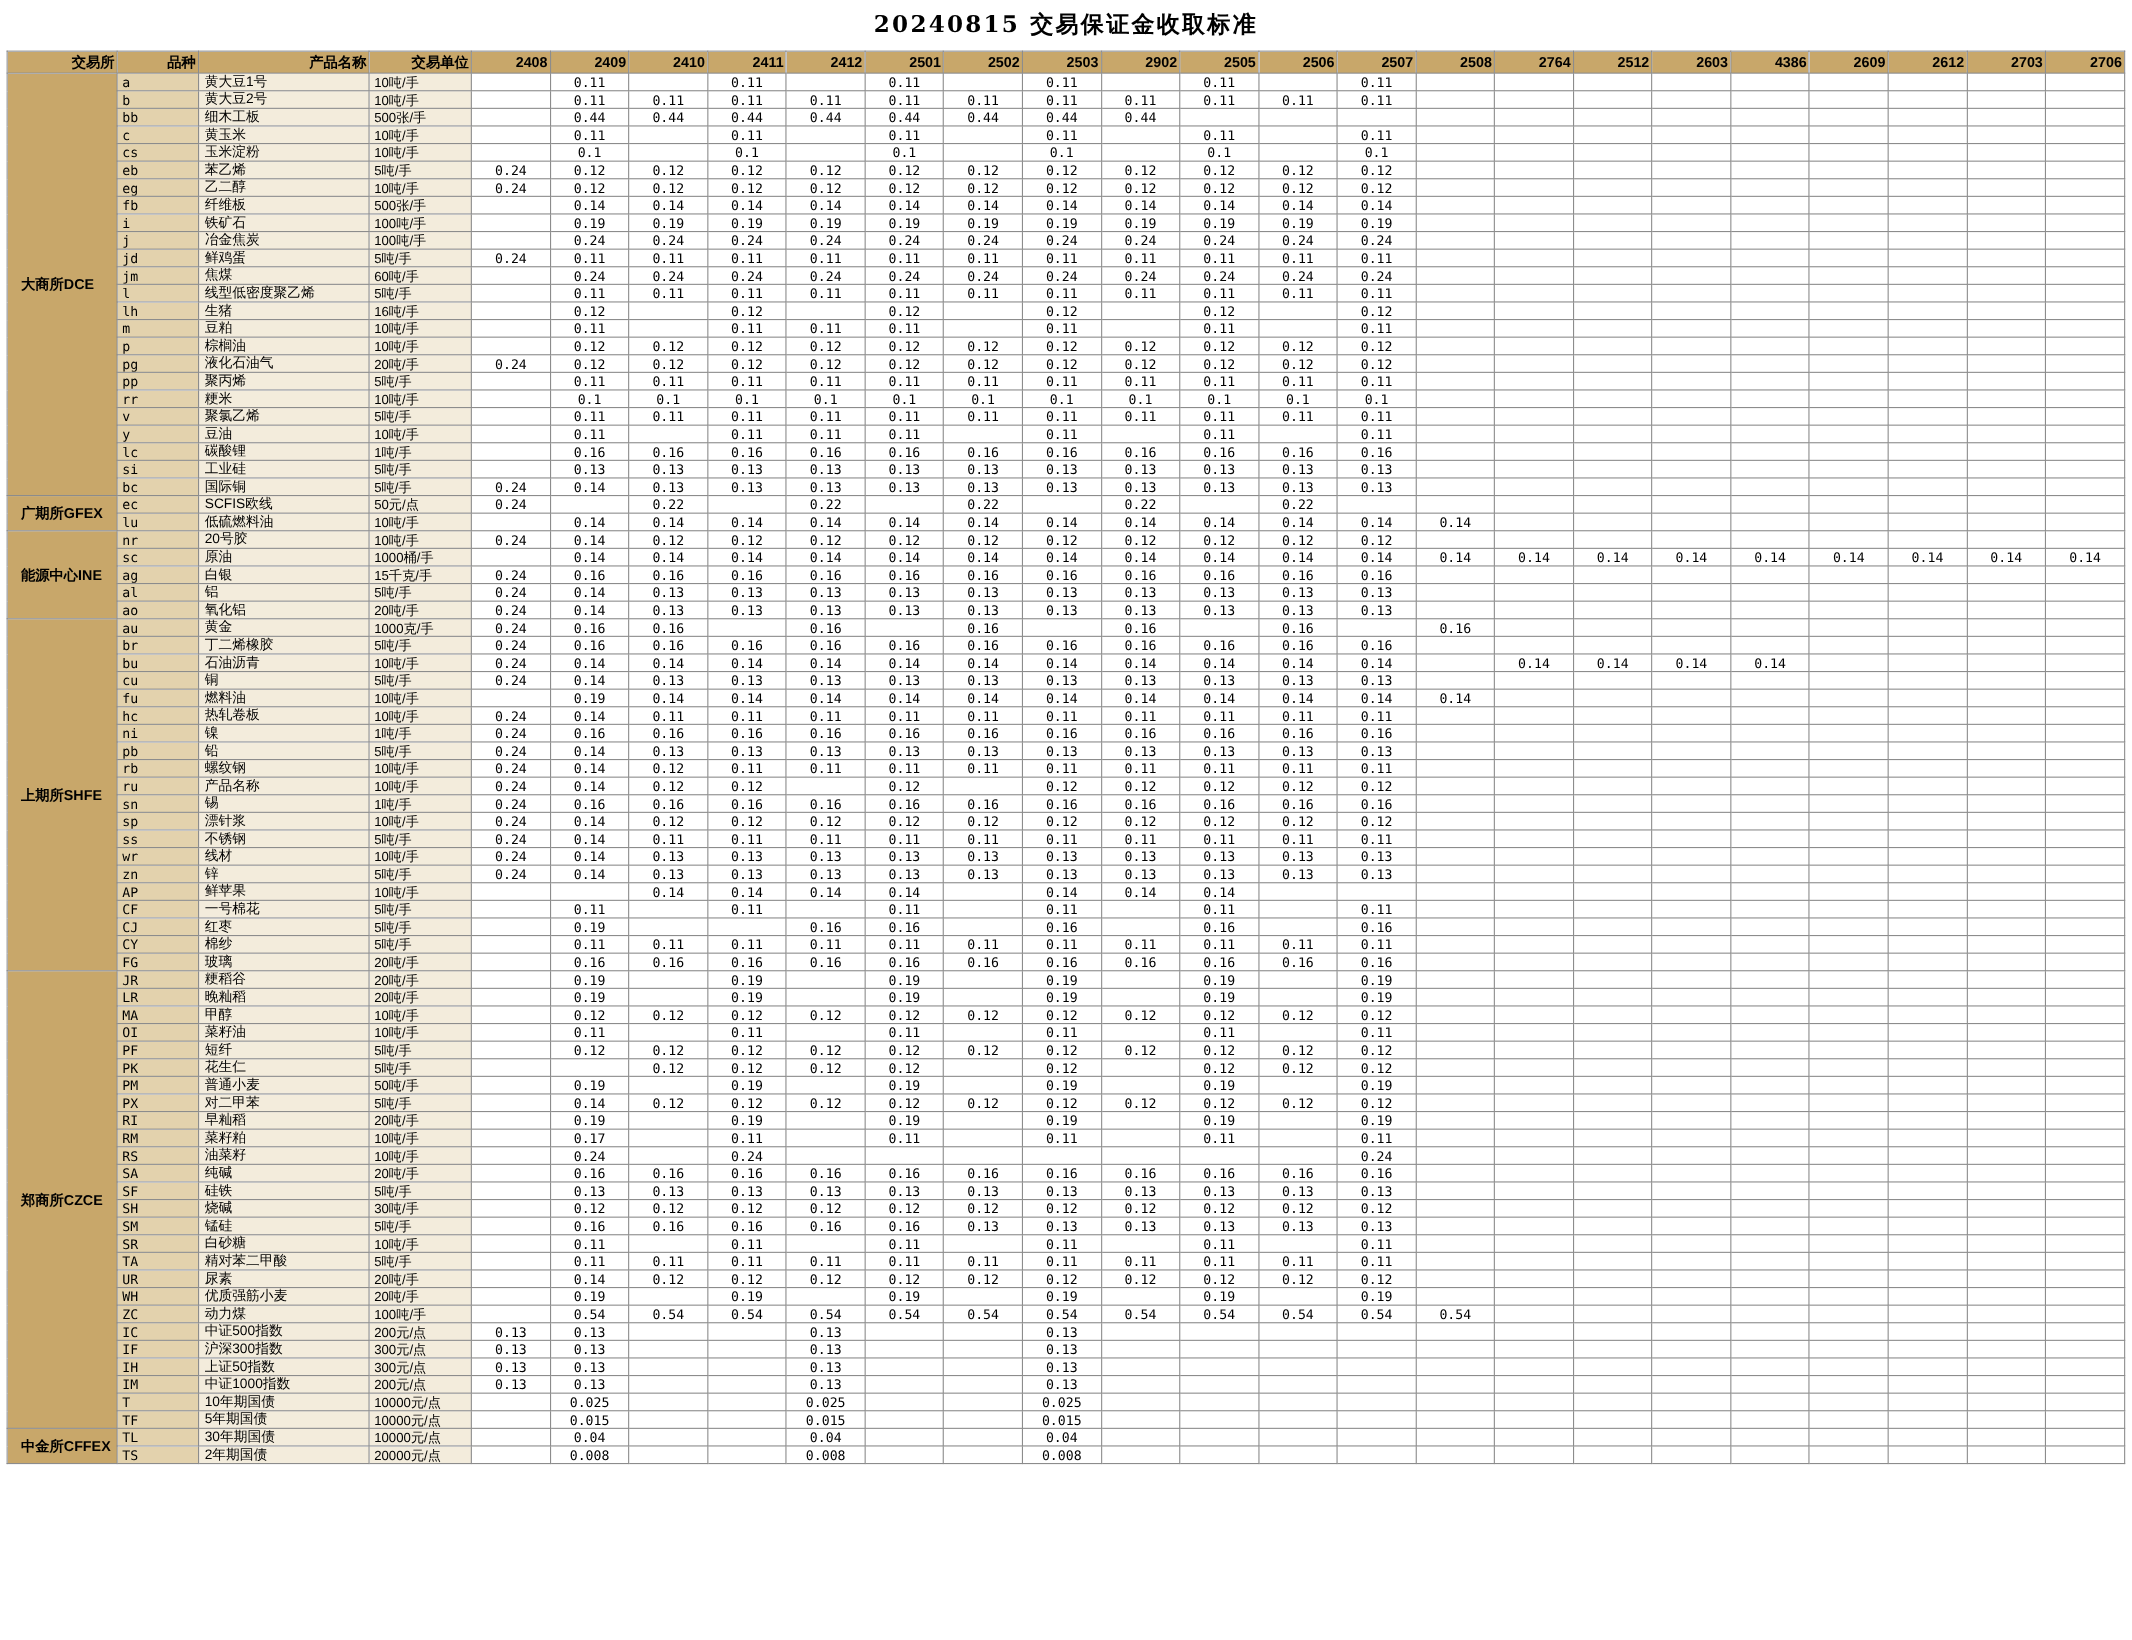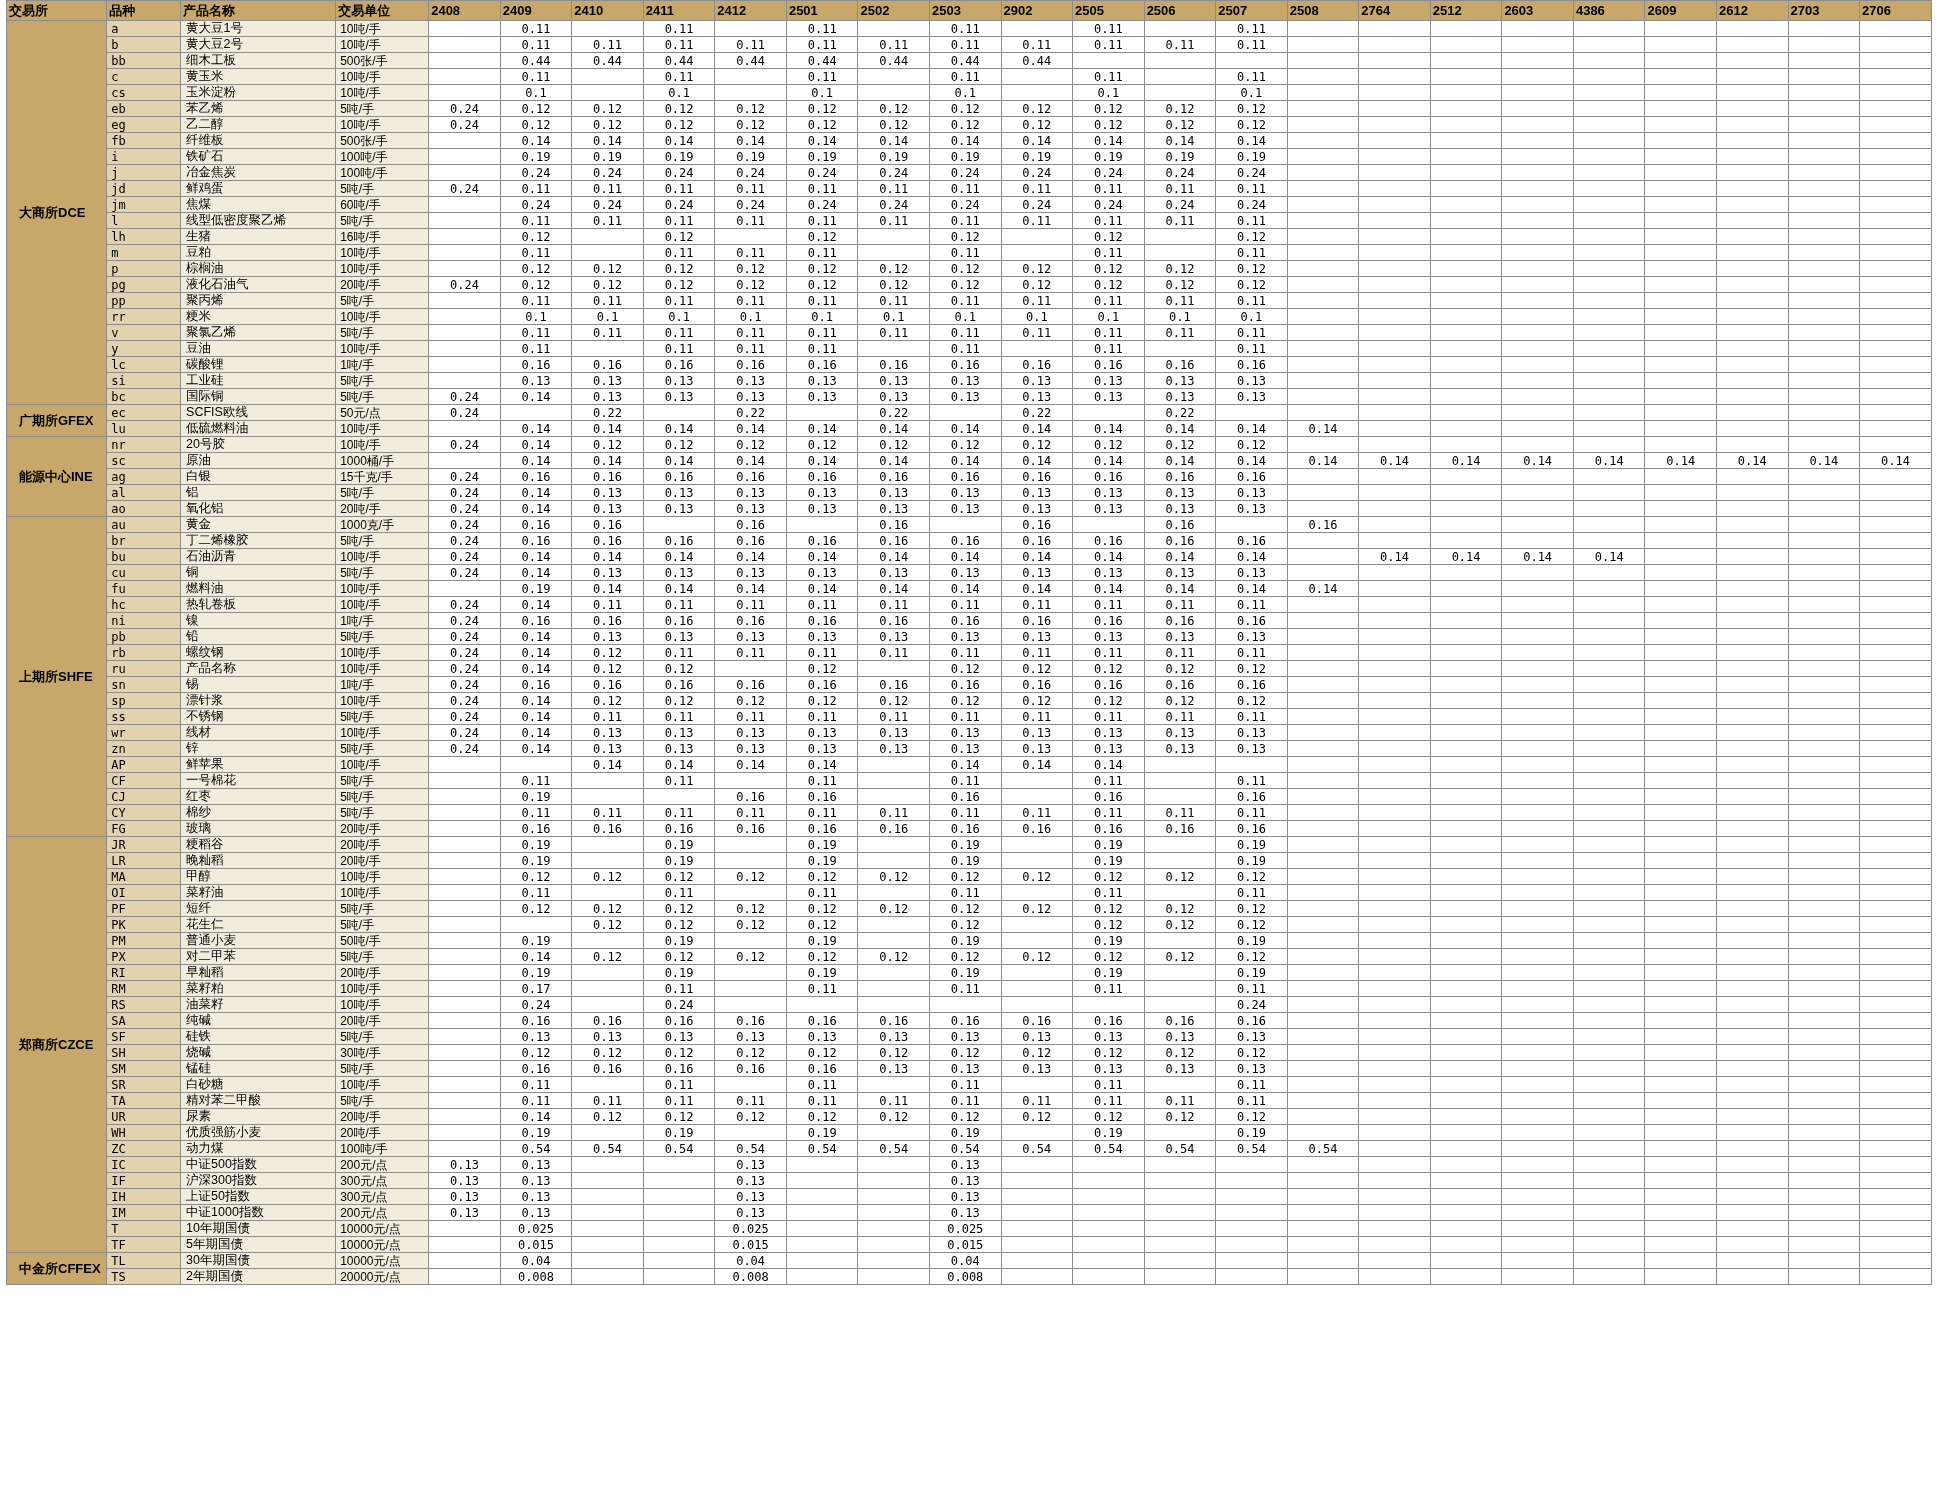--- a/index.html
+++ b/index.html
@@ -1,36 +1,37 @@
 <!DOCTYPE html>
 <html><head>
 <meta charset="utf-8">
 <style>
   html,body{margin:0;padding:0;background:#ffffff;}
   body{font-family:"Liberation Sans","DejaVu Sans",sans-serif;color:#000;}
   #page{width:1938px;min-height:1491px;position:relative;background:#fff;}
   #title{text-align:center;font-family:"DejaVu Serif","Liberation Serif",serif;font-size:21px;font-weight:bold;letter-spacing:2px;padding:8px 0 10px 0;}
   table{border-collapse:collapse;margin:0 6px;width:1926px;table-layout:fixed;}
   td,th{border:1px solid #8c8c8c;font-size:12.5px;line-height:1;padding:1px 2px;height:16px;box-sizing:border-box;white-space:nowrap;overflow:hidden;}
-  thead th{background:#c8a76a;color:#000;font-weight:bold;text-align:left;font-size:13px;height:20px;}
+  thead th{background:#c8a76a;color:#000;font-weight:bold;text-align:right;font-size:13px;height:20px;}
   td.exch{background:#c8a76a;font-weight:bold;text-align:left;font-size:13px;padding-left:12px;}
   td.code{background:#e3d2ad;text-align:left;padding-left:4px;font-family:"DejaVu Sans Mono","Liberation Mono",monospace;font-size:12px;}
   td.name{background:#f3ecdc;text-align:left;padding-left:5px;}
   td.unit{background:#f3ecdc;text-align:left;padding-left:4px;font-size:12px;}
   td.v{text-align:center;font-family:"DejaVu Sans Mono","Liberation Mono",monospace;font-size:12px;background:#ffffff;}
   col.c-exch{width:84px;}
   col.c-code{width:62px;}
   col.c-name{width:130px;}
   col.c-unit{width:78px;}
   col.c-m{width:60px;}
 </style>
 </head>
 <body>
 
 <div id="page">
+  <div id="title">20240815 交易保证金收取标准</div>
   <table>
     <colgroup>
       <col class="c-exch">
         <col class="c-code">
         <col class="c-name">
         <col class="c-unit">
       <col class="c-m">
         <col class="c-m">
         <col class="c-m">
         <col class="c-m">

